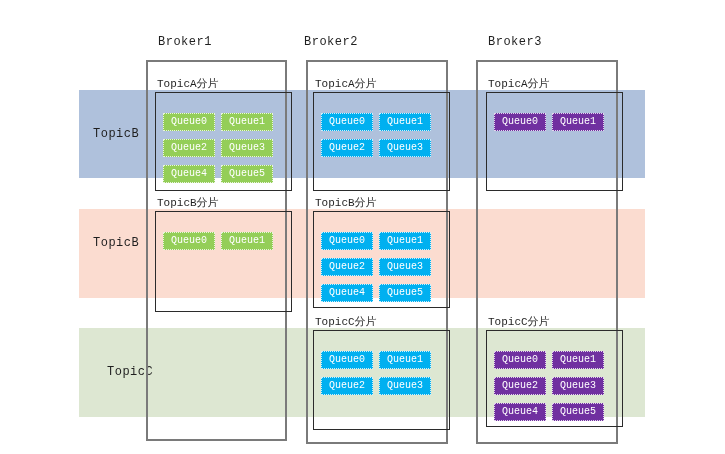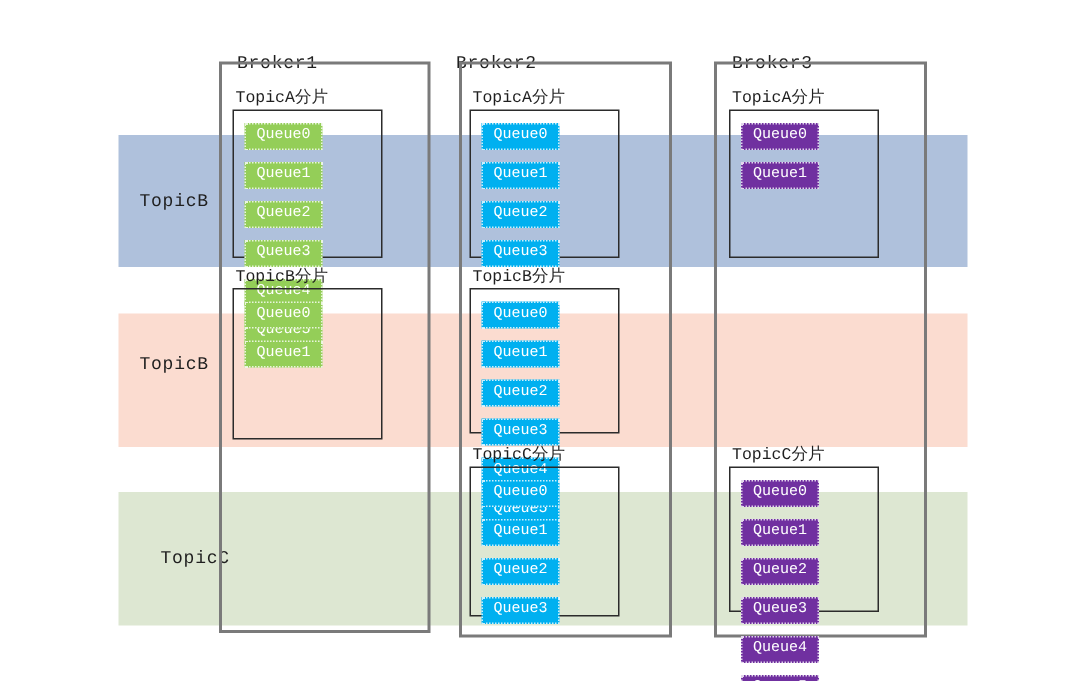--- a/index.html
+++ b/index.html
@@ -10,32 +10,32 @@
   
   .band{position:absolute;left:79px;width:566px;}
   .band-a{top:90px;height:88px;background:#afc1dc;}
   .band-b{top:209px;height:89px;background:#fbdcd0;}
   .band-c{top:328px;height:89px;background:#dde7d2;}
   .topic-label{position:absolute;left:93px;font-size:12px;letter-spacing:0.5px;}
   .topic-label-a{top:127px;}
   .topic-label-b{top:236px;}
   .topic-label-c{top:365px;margin-left:14px;}
   
-  .broker{position:absolute;top:41px;height:380px;border:2px solid #7a7a7a;background:transparent;box-sizing:content-box;}
+  .broker{position:absolute;top:60px;height:380px;border:2px solid #7a7a7a;background:transparent;box-sizing:content-box;}
   .broker-1{left:146px;width:137px;height:377px;}
   .broker-2{left:306px;width:138px;}
   .broker-3{left:476px;width:138px;}
   .broker-label{position:absolute;top:35px;font-size:12px;letter-spacing:0.5px;}
   .broker-label-1{left:158px;}
   .broker-label-2{left:304px;}
   .broker-label-3{left:488px;}
   
   .shard{
-    position:absolute;width:100px;border:1px solid #2b2b2b;box-sizing:border-box;
-    display:flex;flex-wrap:wrap;align-content:flex-start;gap:8px 6px;padding:8px 7px;
+    position:absolute;width:137px;border:1px solid #2b2b2b;box-sizing:border-box;
+    display:flex;flex-wrap:wrap;align-content:flex-start;gap:8px 6px;padding:20px 7px;
     background:transparent;
   }
   .shard-label{position:absolute;font-size:11px;white-space:nowrap;}
   
   .queue{
     width:52px;height:18px;box-sizing:border-box;border:1px dotted rgba(255,255,255,0.8);
     color:#ffffff;font-size:10px;line-height:16px;text-align:center;overflow:hidden;
   }
   .b1 .queue{background:#94ce58;}
   .b2 .queue{background:#00b0f0;}

